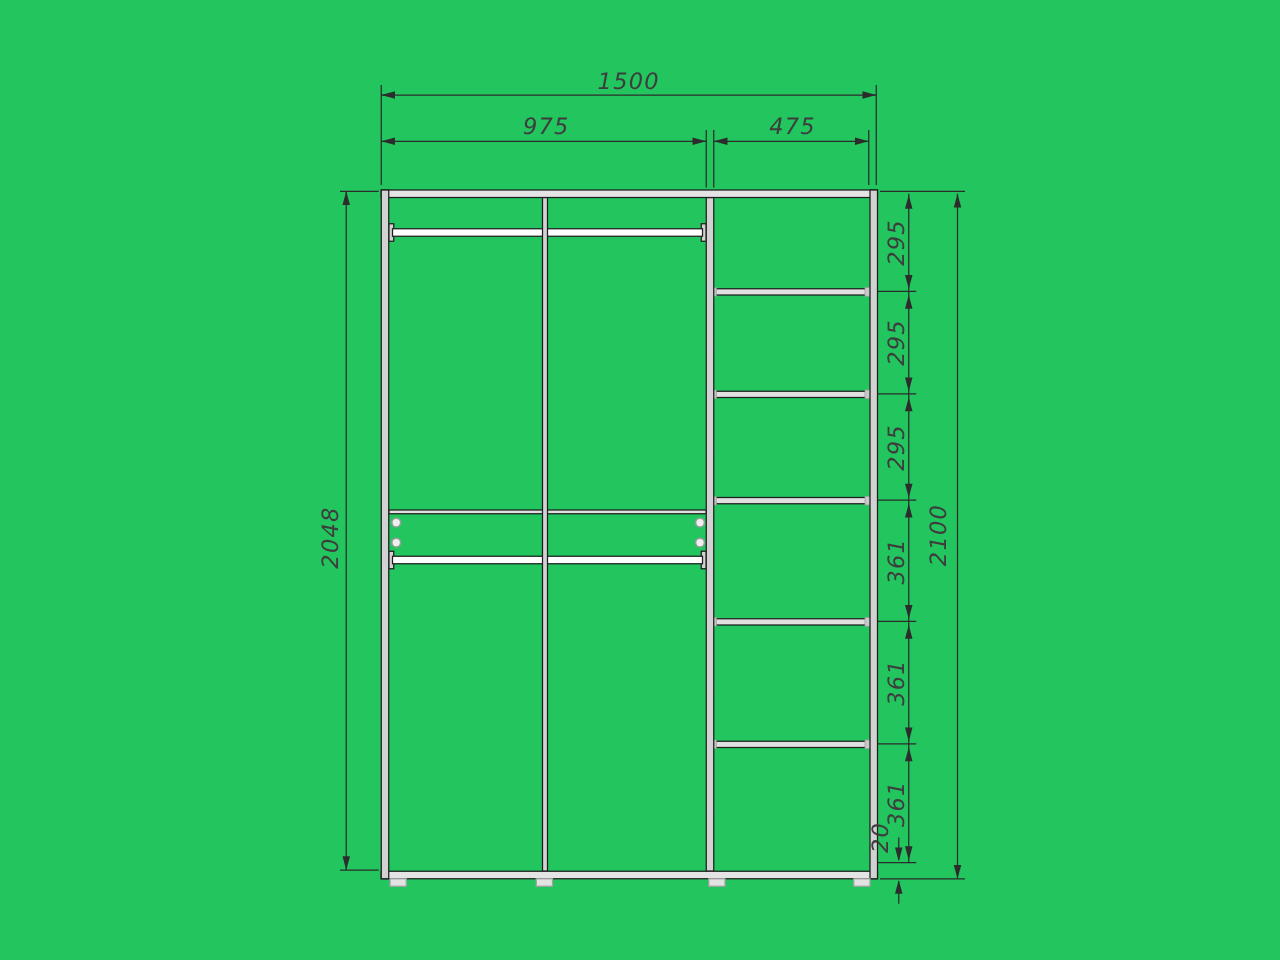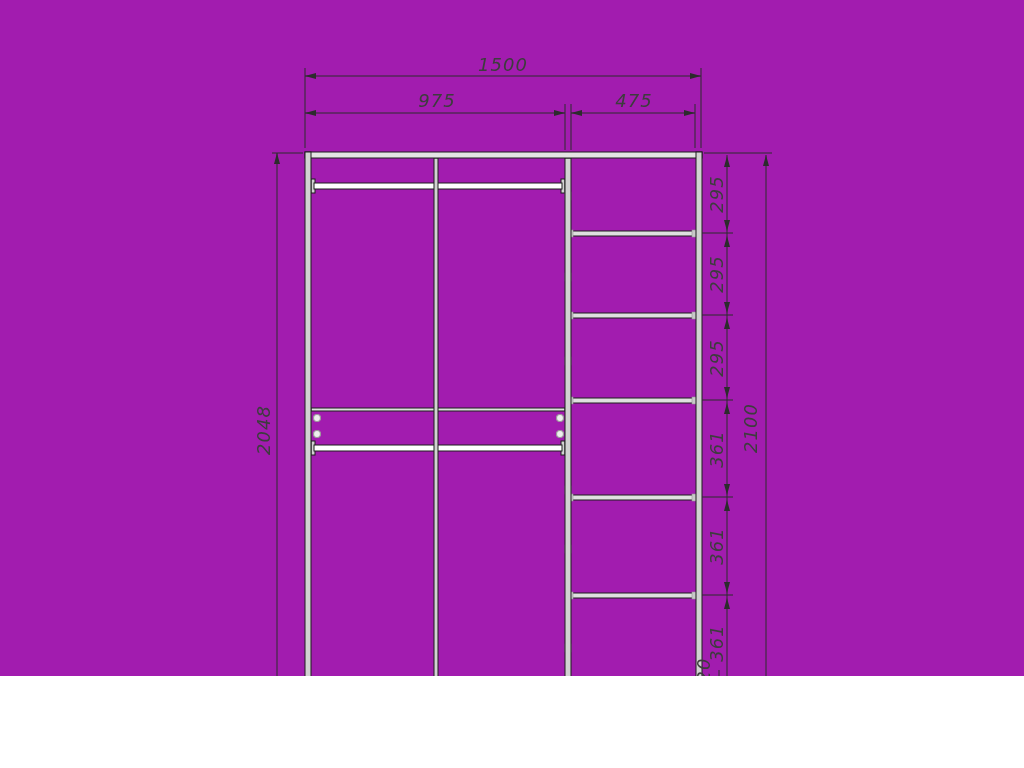--- a/index.html
+++ b/index.html
@@ -1,16 +1,16 @@
 <!DOCTYPE html>
 <html><head>
 <meta charset="utf-8">
 <style>
   html,body{margin:0;padding:0;background:#ffffff;}
-  .canvas{position:relative;width:1024px;height:676px;background:#a21caf;overflow:hidden;
+  .canvas{position:relative;width:1024px;height:768px;background:#22c55e;overflow:hidden;
           font-family:"DejaVu Sans",sans-serif;}
   svg{position:absolute;left:0;top:0;}
   .panel{fill:#d2d2d2;stroke:#1e1e1e;stroke-width:1;}
   .hpanel{fill:#e4e4e4;stroke:#1e1e1e;stroke-width:1;}
   .shelf{fill:#e0e0e0;stroke:#1e1e1e;stroke-width:1;}
   .rod{fill:#ffffff;stroke:#1e1e1e;stroke-width:1;}
   .bracket{fill:#d2d2d2;stroke:#1e1e1e;stroke-width:1;}
   .hook{fill:#efefef;stroke:#9c9c9c;stroke-width:1.2;}
   .pin{fill:#c9c9c9;stroke:#9a9a9a;stroke-width:0.6;}
   .foot{fill:#e3e3e3;stroke:#a0a0a0;stroke-width:1;}

